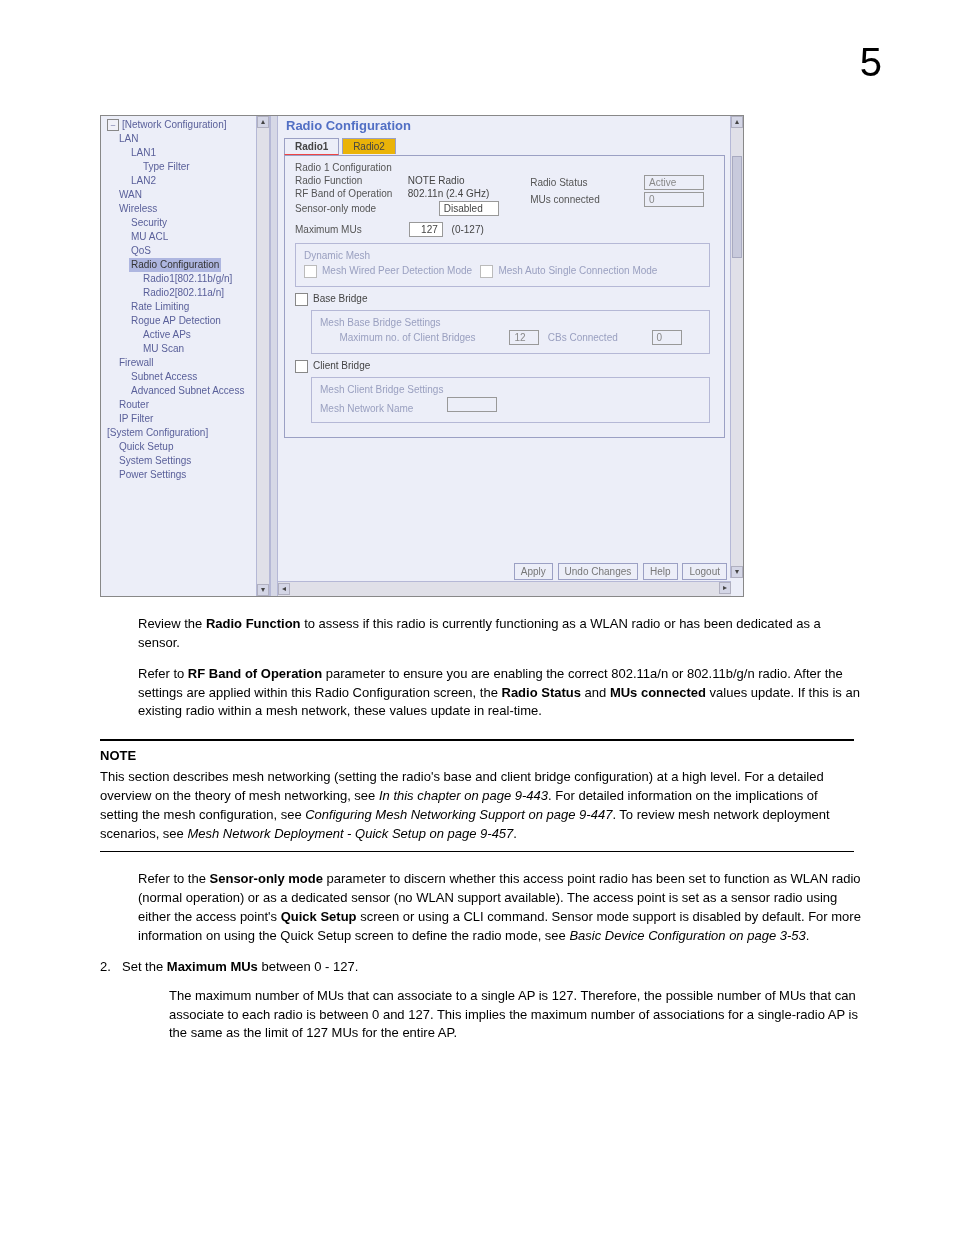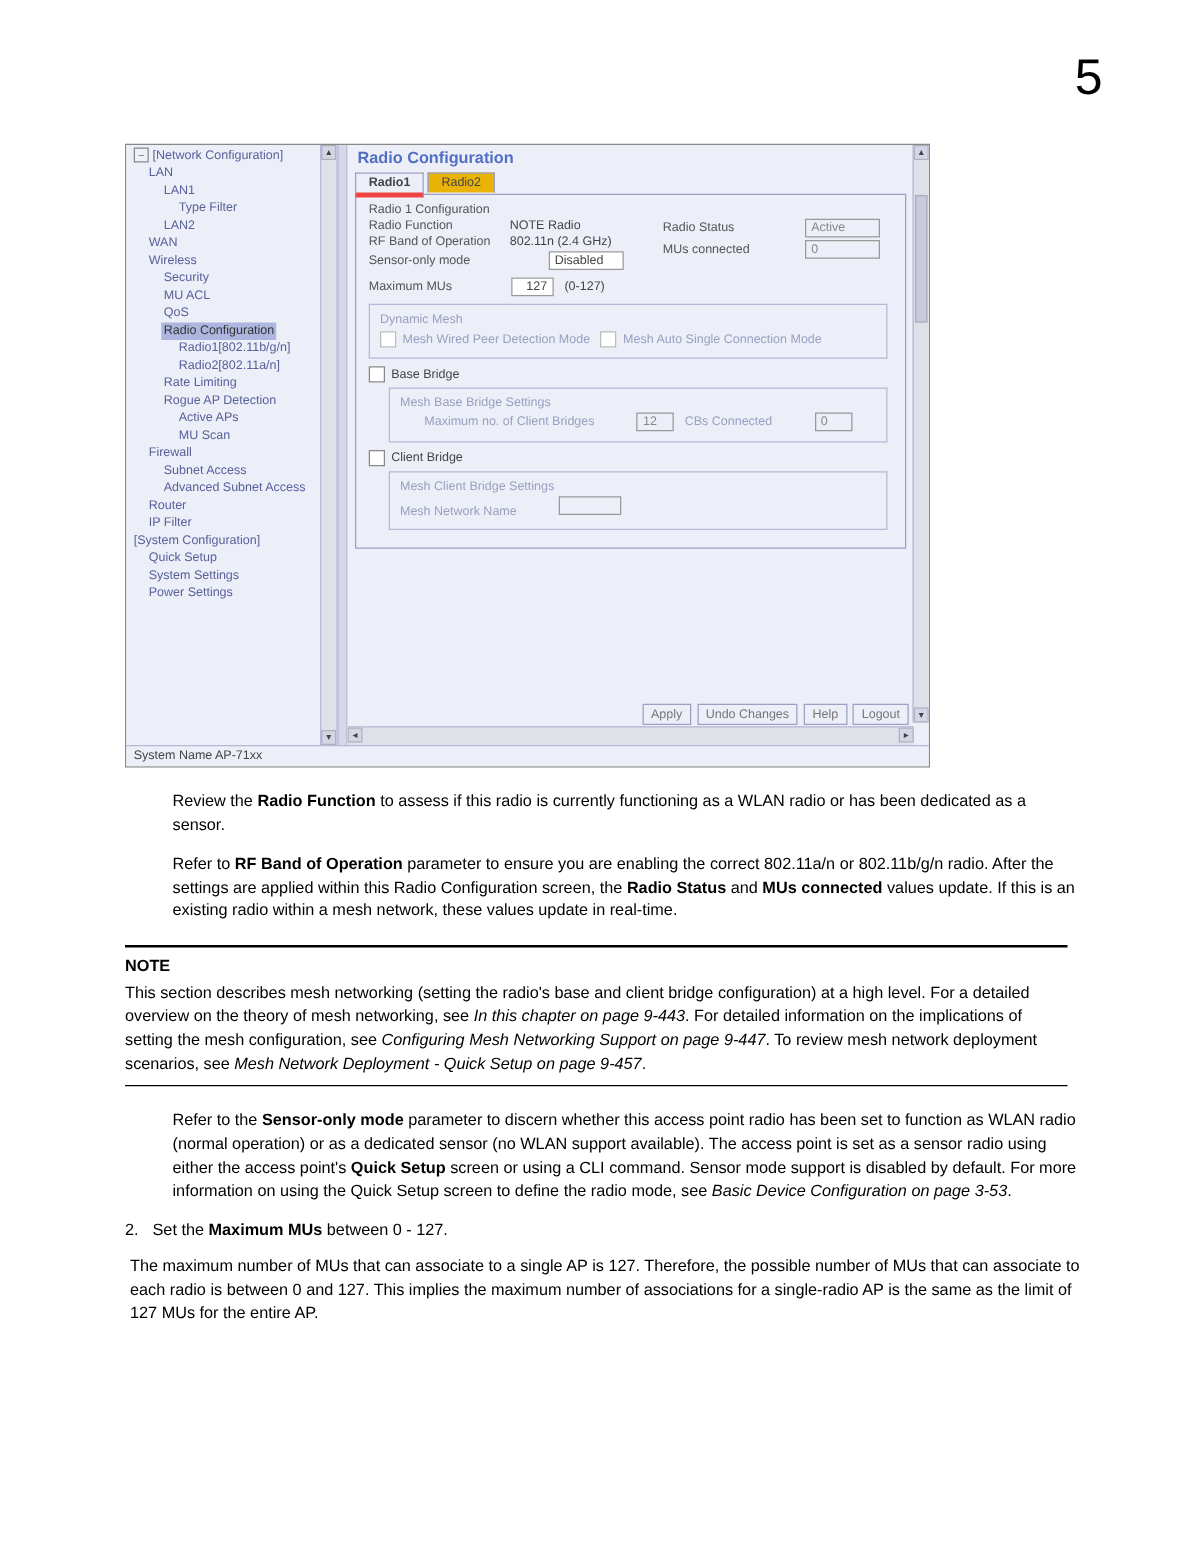--- a/index.html
+++ b/index.html
@@ -126,21 +126,21 @@
   .tab {
     display:inline-block;
     border:1px solid #9ba0c4;
     border-bottom:none;
     padding: 2px 10px;
     font-size:10px;
     background:#eab308;
     position:relative;
     top:1px;
   }
-  .tab.active { background:#eceef8; border-bottom:4px solid #ef4444; font-weight:bold; }
+  .tab.active { background:#eceef8; border-bottom:1px solid #ef4444; font-weight:bold; }
   .fieldset {
     border: 1px solid #9ba0c4;
     margin: 0 18px 6px 6px;
     padding: 6px 10px 8px 10px;
     font-size: 10px;
   }
   .fieldset .legend {
     margin-top: -12px;
     margin-left: -4px;
     display:inline-block;
@@ -222,21 +222,21 @@
   .list-item {
     margin-left: 40px;
     margin-right: 20px;
     font-size:13px;
     line-height:1.45;
     display:flex;
   }
   .list-item .num { width:22px; flex:none;}
   .list-item .ct { }
   .list-sub {
-    margin-left: 44px;
+    margin-left: 109px;
     margin-right: 20px;
     font-size:13px;
     line-height:1.45;
     margin-top:10px;
   }
 </style>
 </head>
 <body>
 
 <div class="page">
@@ -341,21 +341,20 @@
             <div class="up">▴</div>
             <div class="thumb"></div>
             <div class="down">▾</div>
           </div>
           <div class="content-scroll-h">
             <span class="lft">◂</span>
             <span class="rgt">▸</span>
           </div>
         </div>
       </div>
-      <div class="status-bar">System Name AP-71xx</div>
     </div>
   </div>
 
   <div class="body-text">
     <p>
       <span>Review the </span><span class="bold">Radio Function</span><span> to assess if this radio is currently functioning as a WLAN radio or has been dedicated as a sensor.</span>
     </p>
     <p>
       <span>Refer to </span><span class="bold">RF Band of Operation</span><span> parameter to ensure you are enabling the correct 802.11a/n or 802.11b/g/n radio. After the settings are applied within this Radio Configuration screen, the </span><span class="bold">Radio Status</span><span> and </span><span class="bold">MUs connected</span><span> values update. If this is an existing radio within a mesh network, these values update in real-time.</span>
     </p>

